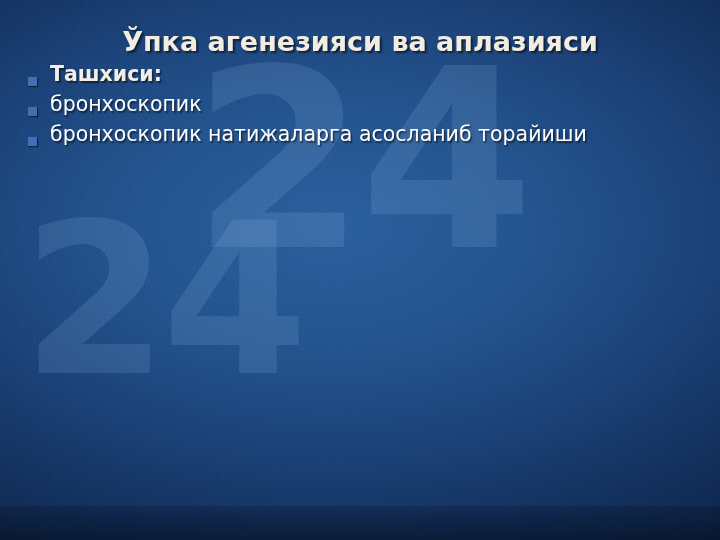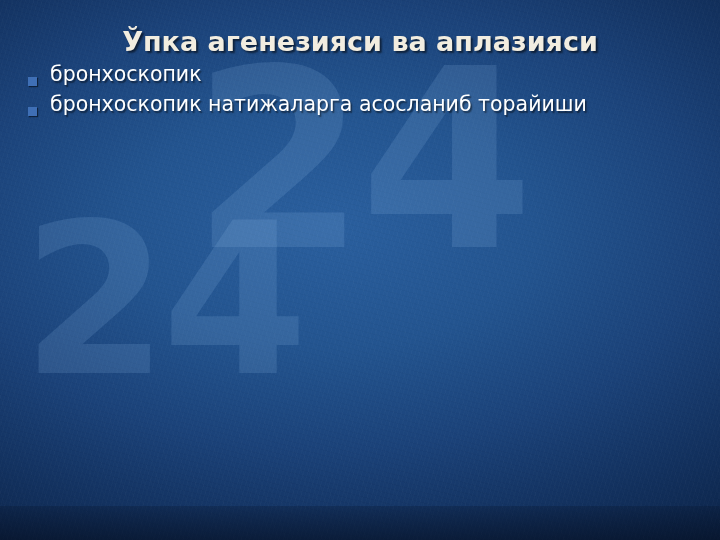--- a/index.html
+++ b/index.html
@@ -138,20 +138,24 @@
     <div class="wm-text wm-1">24</div>
     <div class="wm-text wm-2">24</div>
   </div>
 
   <div class="content">
 
     <div class="title">Ўпка агенезияси ва аплазияси</div>
 
     <ul class="body-list">
 
+      <li class="bullet-row">
+        <span class="bullet-mark"><i></i></span>
+        <span class="bullet-text bold-head tint-a">Ташхиси:</span>
+      </li>
 
 
       <li class="bullet-row">
         <span class="bullet-mark"><i></i></span>
         <span class="bullet-text"> бронхоскопик</span>
       </li>
 
       <li class="bullet-row">
         <span class="bullet-mark"><i></i></span>
         <span class="bullet-text">бронхоскопик натижаларга асосланиб торайиши</span>

